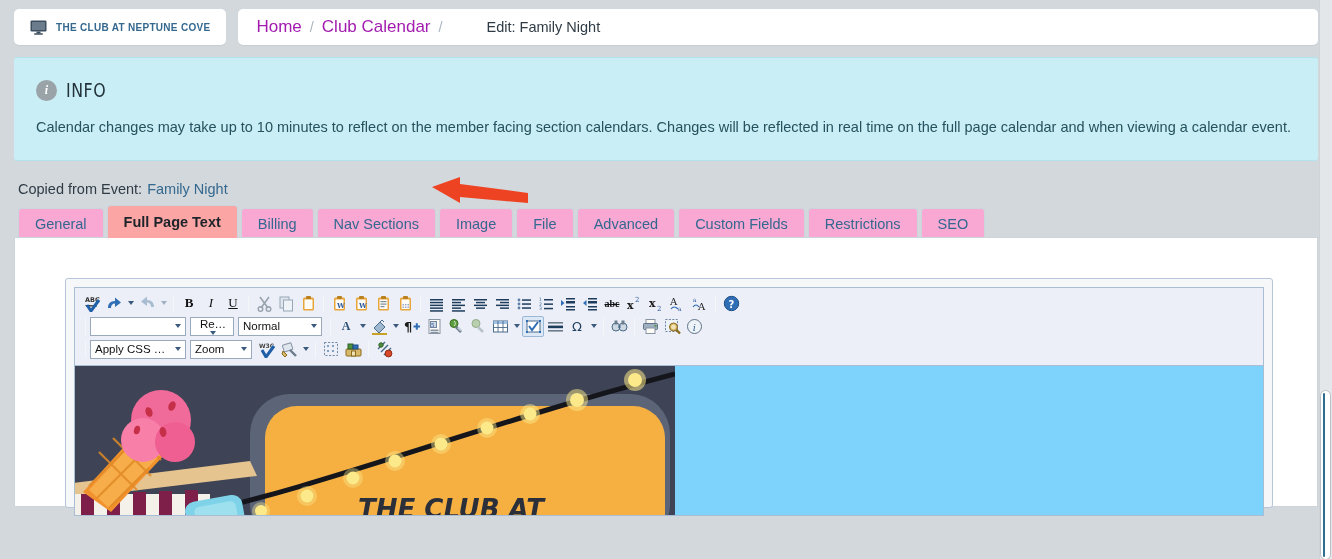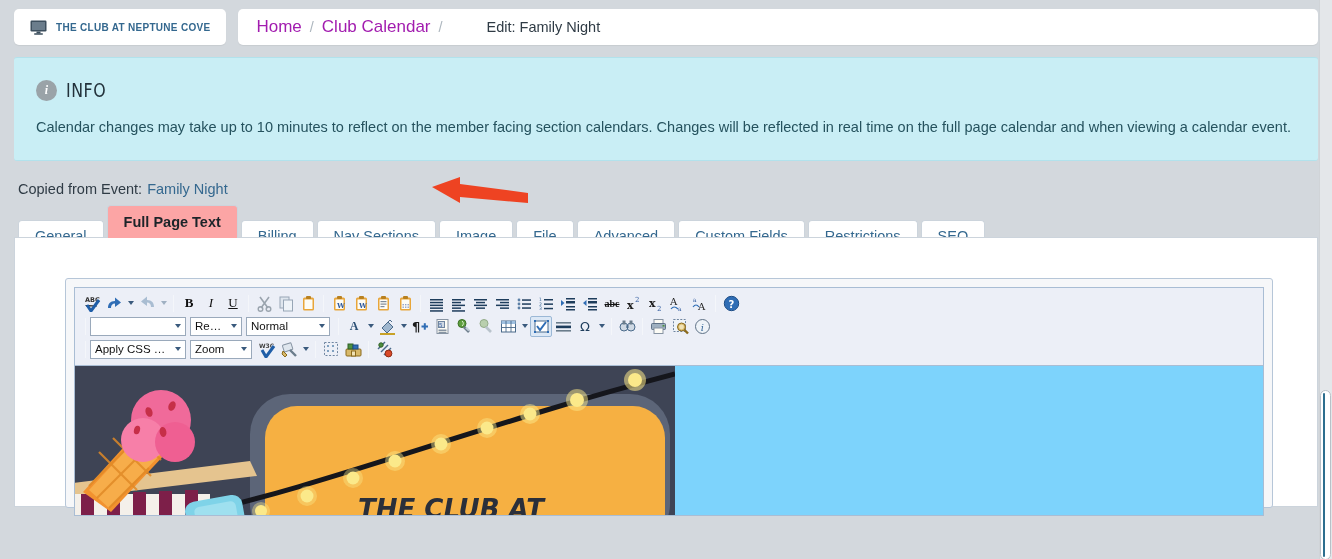--- a/index.html
+++ b/index.html
@@ -62,24 +62,24 @@
   }
   .find-link:after {
     content:""; position:absolute; left:1px; right:-1px; bottom:-2px;
     height:3px; background:#ee4322; border-radius:2px;
   }
   .arrow-annot { position:absolute; left:430px; top:14px; width:100px; height:32px; }
 
   
   .tabs { display:flex; align-items:flex-end; padding:10px 14px 0 18px; gap:3px; height:32px; }
   .tab {
-    background:#ffffff; border:1px solid #ccd4dc; border-bottom:none;
+    background:#f9a8d4; border:1px solid #ccd4dc; border-bottom:none;
     border-radius:4px 4px 0 0; height:30px; padding:0 16px;
     display:flex; align-items:center; color:#34688f; font-size:14.5px;
-    cursor:pointer; white-space:nowrap; position:relative; top:13px;
+    cursor:pointer; white-space:nowrap; position:relative; top:1px;
   }
   .tab.active {
     background:#fca5a5; color:#1c2429; font-weight:700;
     border-color:#ccd4dc; height:33px; top:1px; z-index:3;
   }
 
   
   .panel {
     margin:0 14px 0 14px; background:#fff;
     border:1px solid #ccd4dc; border-top:1px solid #ccd4dc;
@@ -414,21 +414,21 @@
           </div>
         </div>
       <div class="tb-row">
           <div class="tb-sep"></div>
           <div class="tb-select" style="width: 96px;">
             <span class="sv"></span>
             <span class="sc">
               <span class="caret-g"></span>
             </span>
           </div>
-          <div class="tb-select" style="width: 52px;">
+          <div class="tb-select" style="width: 44px; flex-direction: column;">
             <span class="sv">Re…</span>
             <span class="sc">
               <span class="caret-g"></span>
             </span>
           </div>
           <div class="tb-select" style="width: 84px;">
             <span class="sv">Normal</span>
             <span class="sc">
               <span class="caret-g"></span>
             </span>

